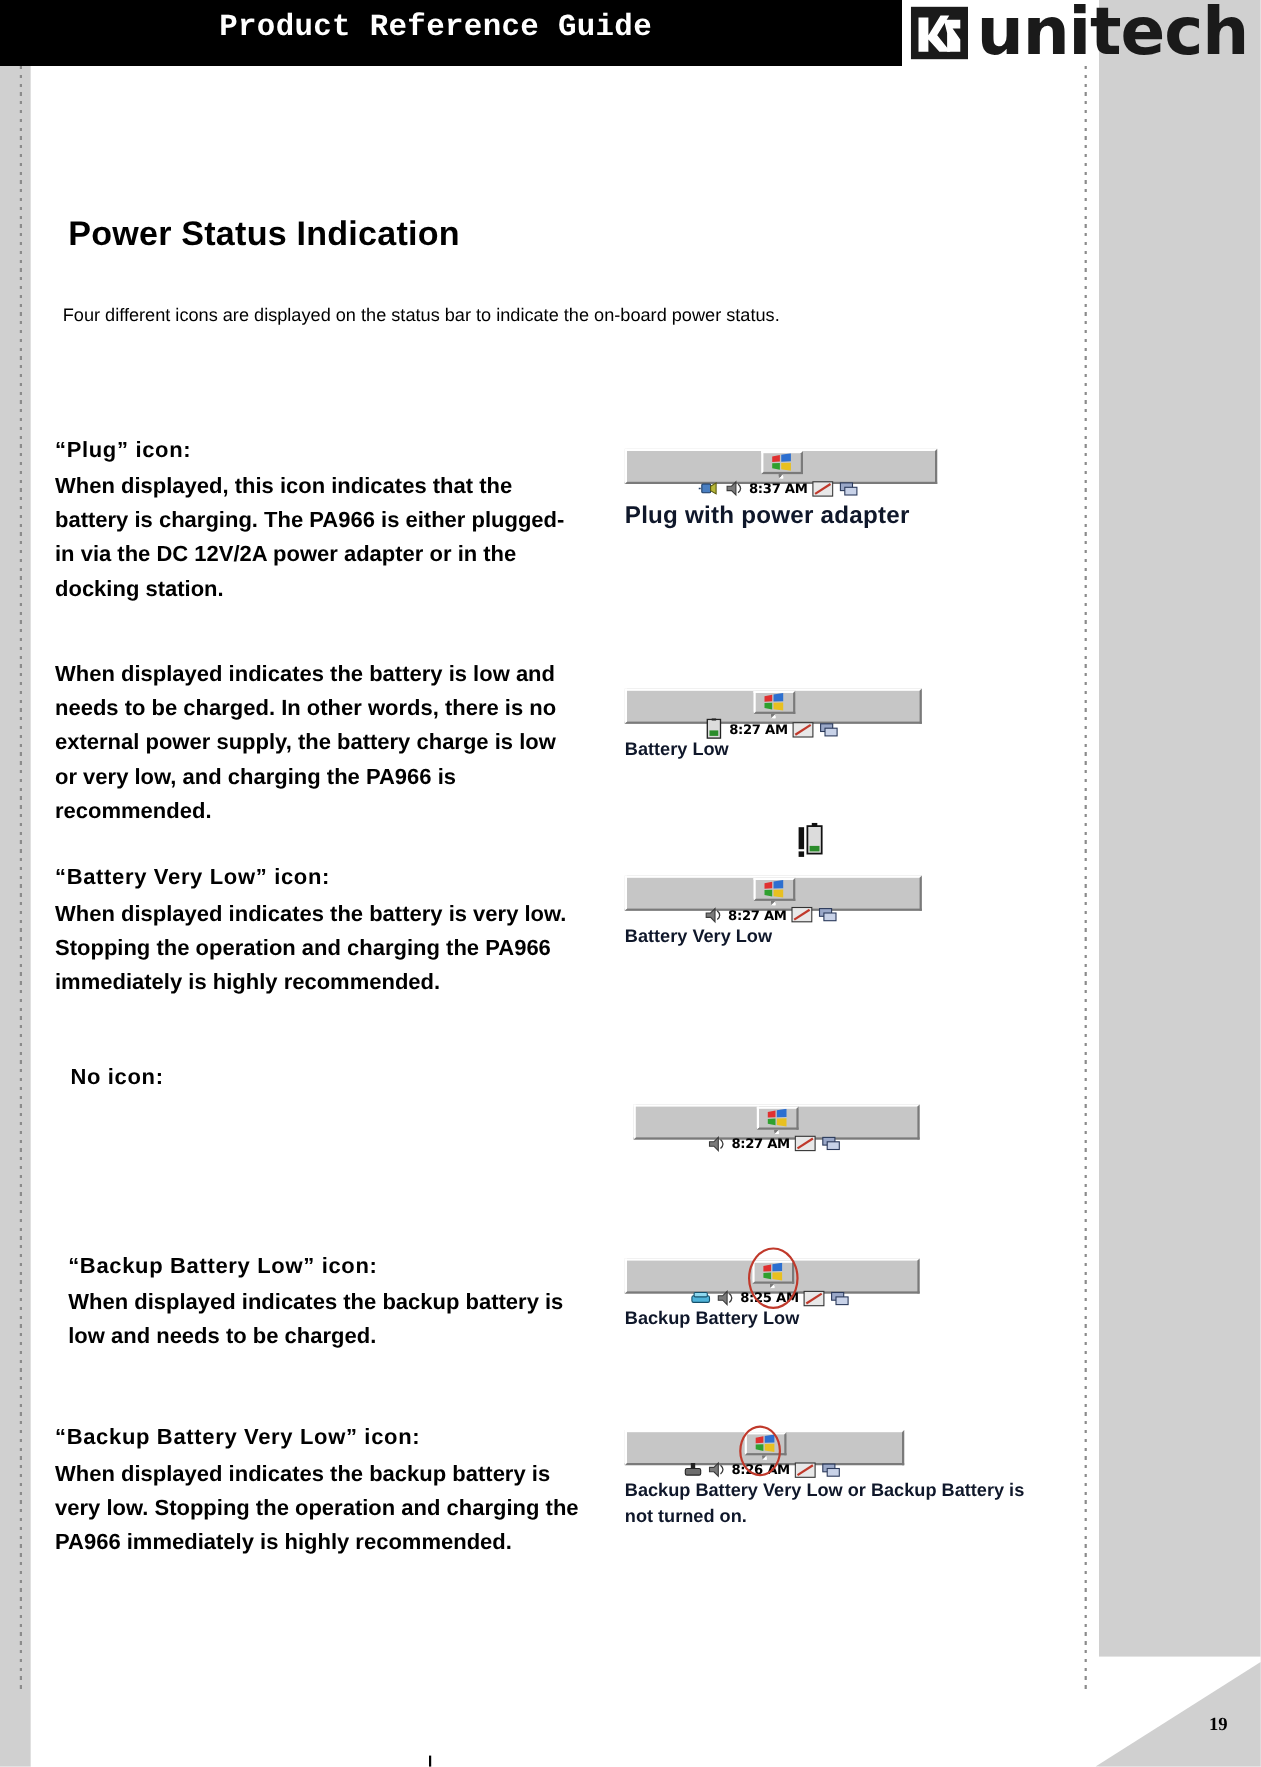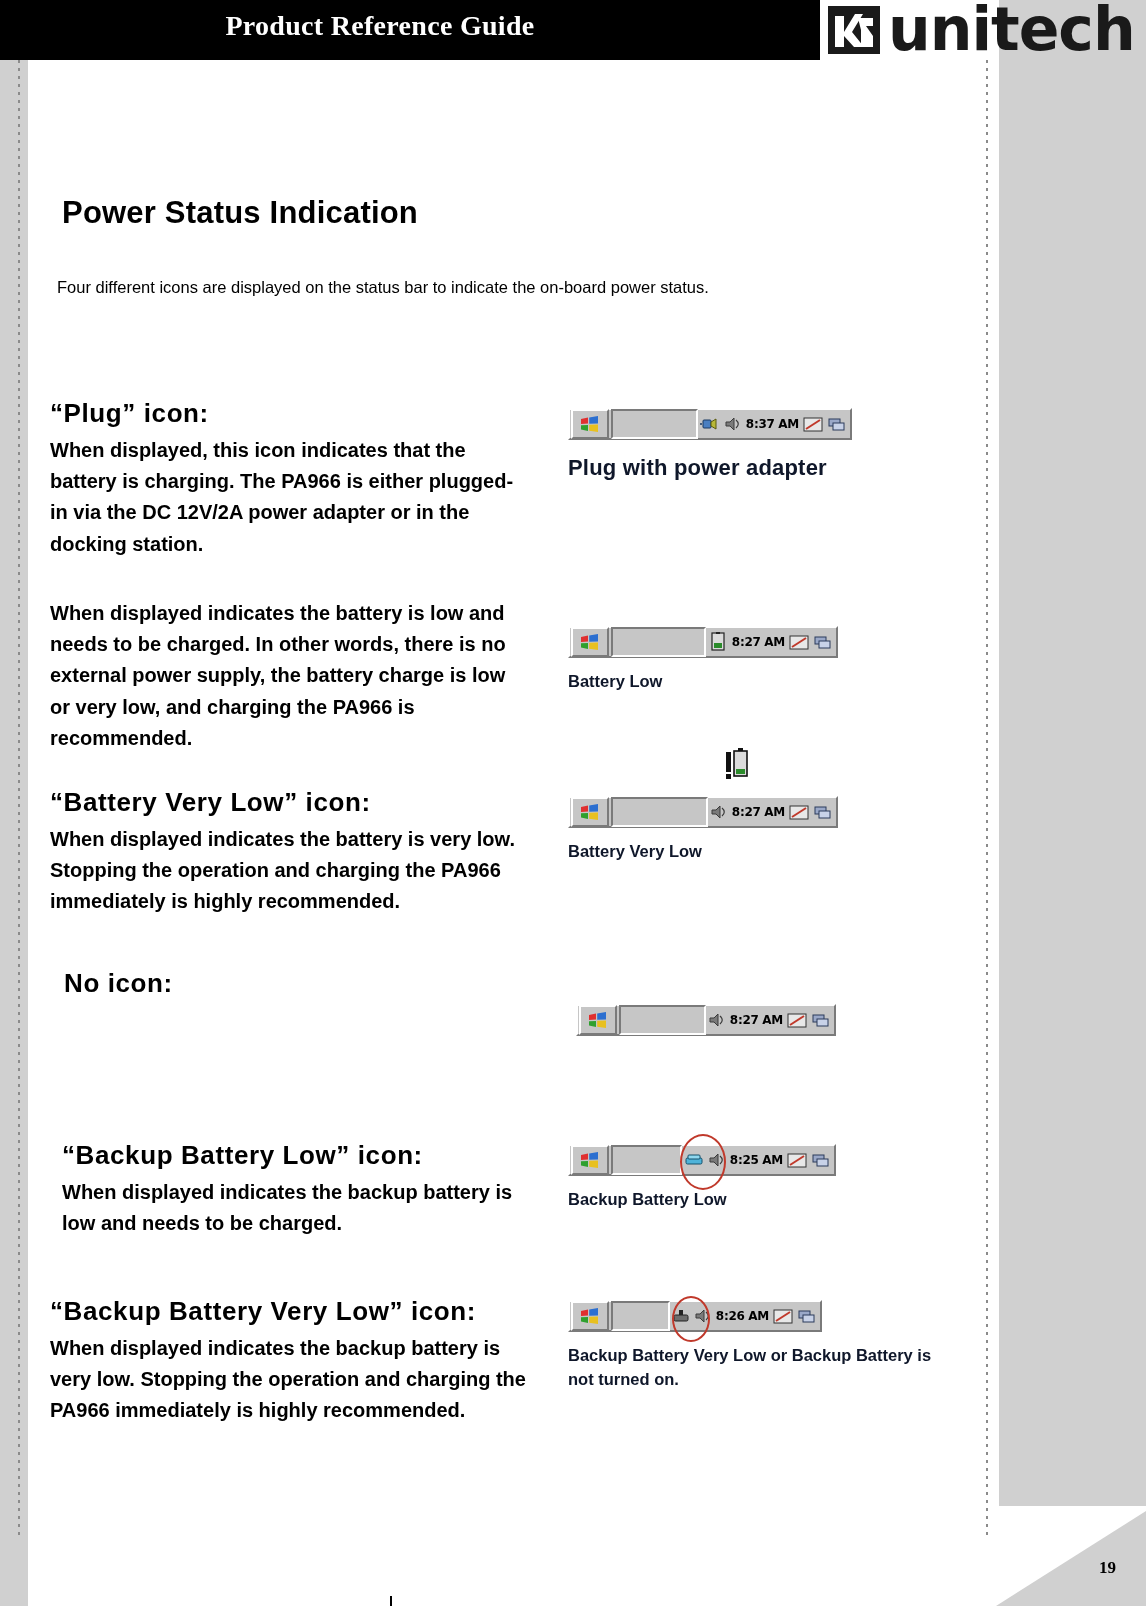--- a/index.html
+++ b/index.html
@@ -89,21 +89,22 @@
   }
   .header-title {
     position: absolute;
     left: 0; top: 10px;
     width: 760px;
     text-align: center;
     color: #ffffff;
     font-size: 28px;
     font-weight: bold;
     letter-spacing: 0.3px;
-    font-family: Liberation Serif, serif;
+    font-family: Liberation Mono, monospace;
+    padding-left: 16px;
   }
   .logo-wrap {
     position: absolute;
     left: 828px; top: 0px;
     width: 318px; height: 62px;
   }
   .logo-text {
     position: absolute;
     left: 60px; top: -6px;
     font-size: 60px;
@@ -136,21 +137,21 @@
   }
   .intro {
     position: absolute;
     left: 57px; top: 218px;
     font-size: 16.5px;
     color: #000;
   }
 
   .entry { position: absolute; }
   .entry .eheading {
-    font-size: 26px;
+    font-size: 20px;
     font-weight: bold;
     color: #000;
     letter-spacing: 0.6px;
     margin: 0 0 6px 0;
   }
   .entry .ebody {
     font-size: 20px;
     line-height: 1.56;
     color: #000;
     font-weight: bold;
@@ -176,20 +177,21 @@
     position: relative;
     background: #c6c6c6;
     border-top: 2px solid #ffffff;
     border-left: 2px solid #ffffff;
     border-right: 2px solid #7a7a7a;
     border-bottom: 2px solid #7a7a7a;
     height: 28px;
     display: flex;
     align-items: center;
     box-sizing: content-box;
+    flex-direction: column;
   }
   .tb-start {
     width: 34px; height: 26px;
     margin-left: 1px;
     background: #c6c6c6;
     border-top: 2px solid #ffffff;
     border-left: 2px solid #ffffff;
     border-right: 2px solid #7a7a7a;
     border-bottom: 2px solid #7a7a7a;
     display: flex; align-items: center; justify-content: center;

